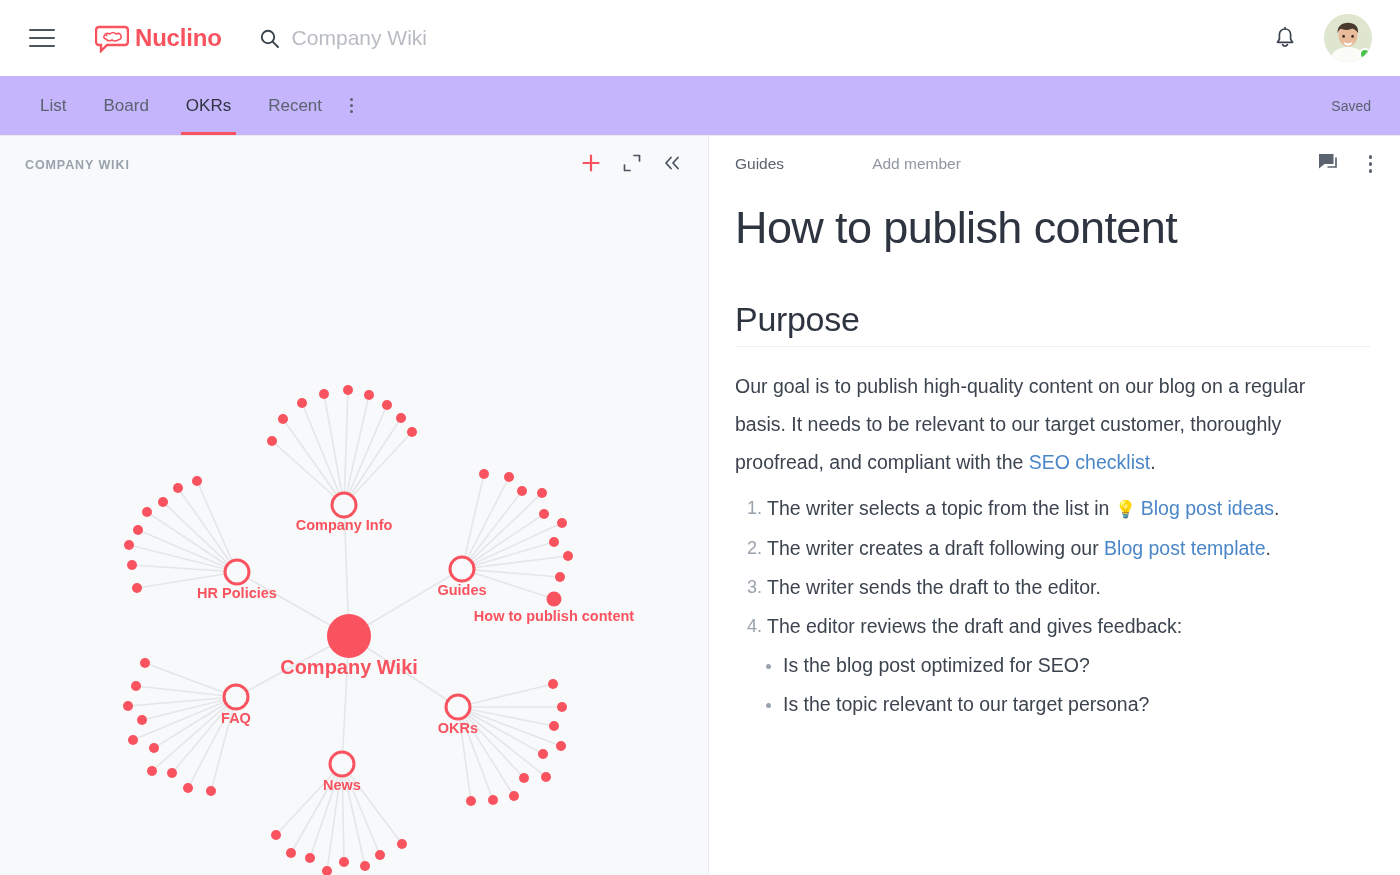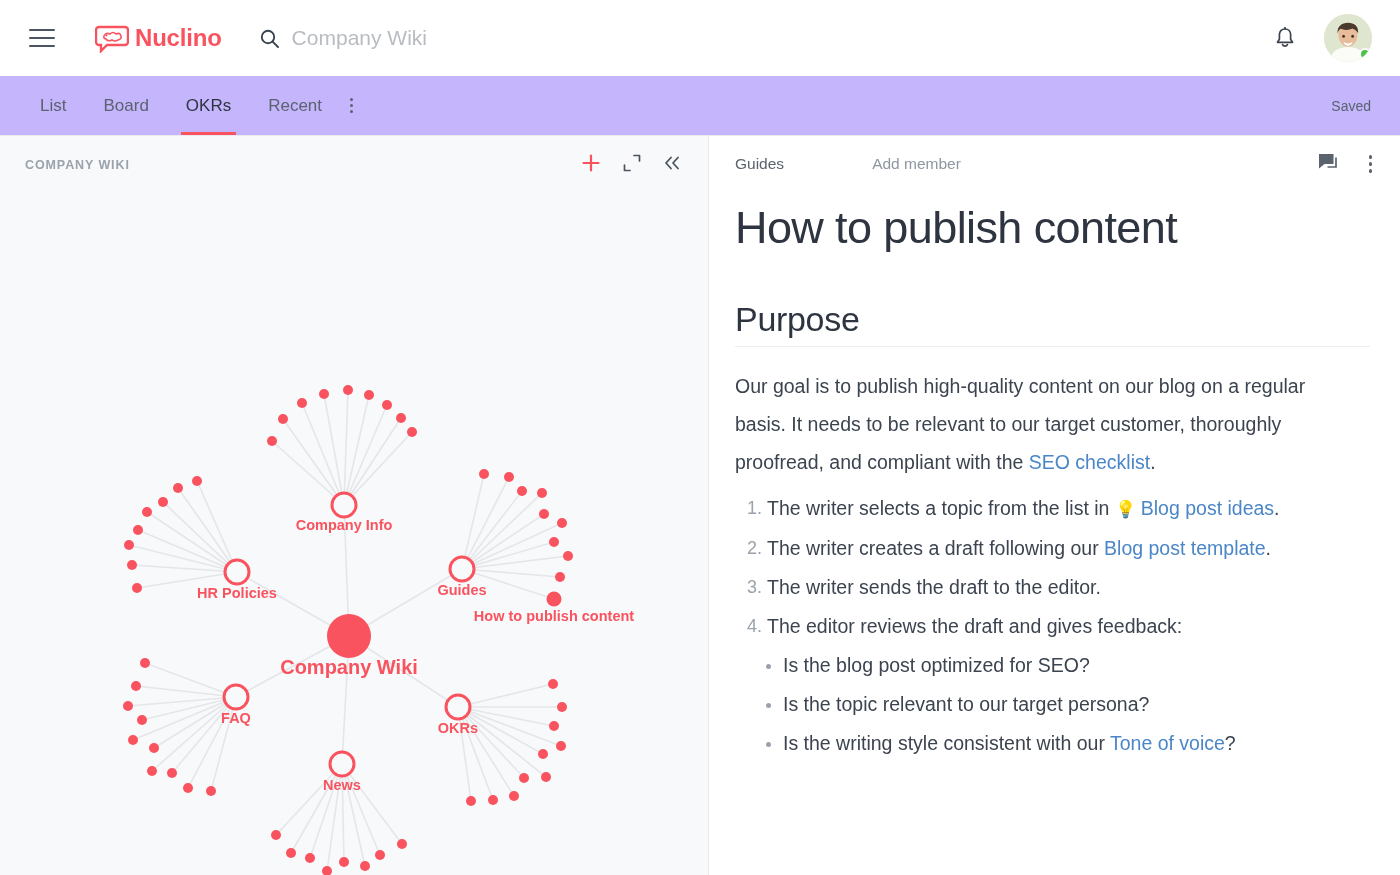--- a/index.html
+++ b/index.html
@@ -423,17 +423,16 @@
     </p>
 
     <ol class="steps" id="steps-list">
         <li><span>The writer selects a topic from the list in </span><span class="bulb">💡 </span><a class="doclink">Blog post ideas</a><span>.</span></li>
         <li><span>The writer creates a draft following our </span><a class="doclink">Blog post template</a><span>.</span></li>
         <li><span>The writer sends the draft to the editor.</span></li>
         <li><span>The editor reviews the draft and gives feedback:</span></li>
         <ul class="subpoints">
           <li><span>Is the blog post optimized for SEO?</span></li>
           <li><span>Is the topic relevant to our target persona?</span></li>
-          <li><span>Is the writing style consistent with our </span><a class="doclink">Tone of voice</a><span>?</span></li>
         </ul>
       </ol>
   </div>
 </div>
 
 </body></html>

